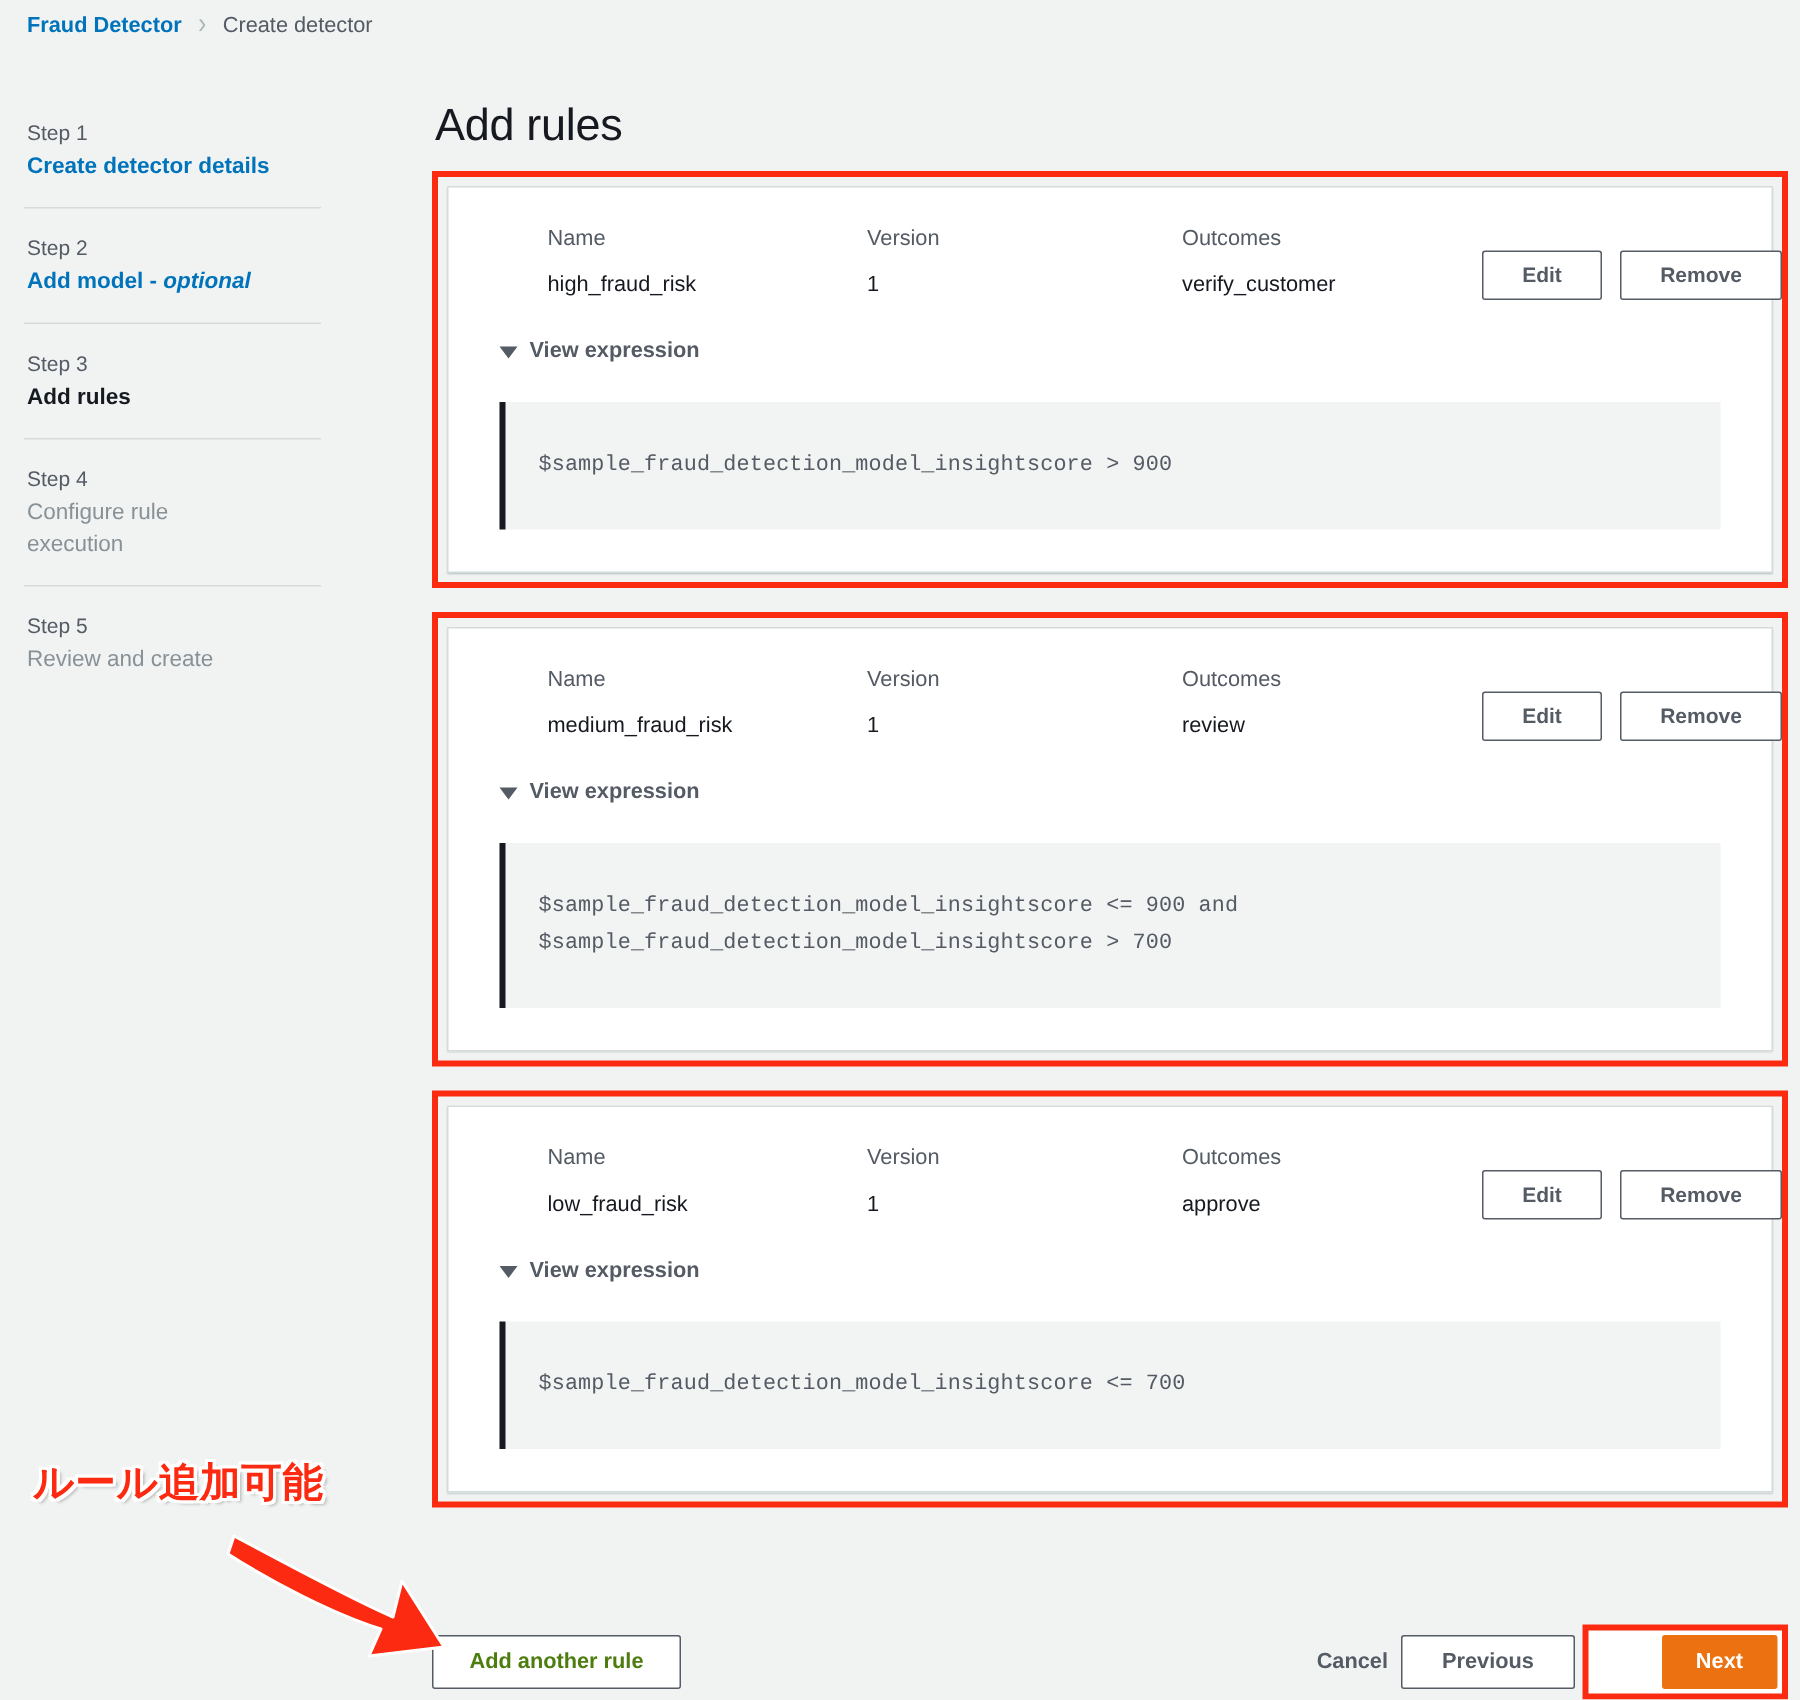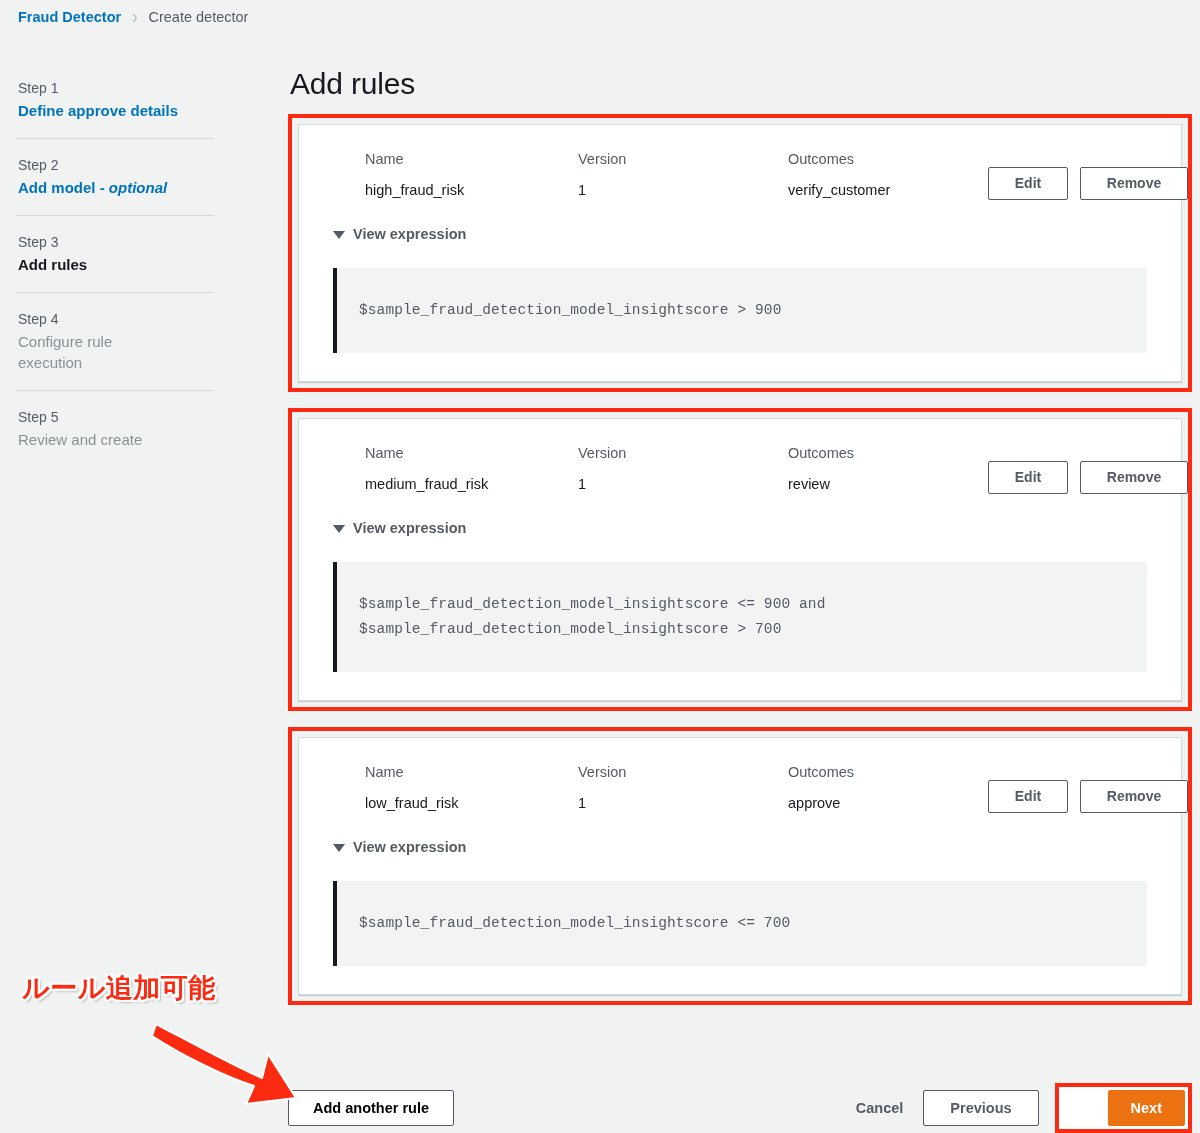--- a/index.html
+++ b/index.html
@@ -173,33 +173,33 @@
     left: 288px;
     top: 1083px;
     width: 904px;
     display: flex;
     align-items: center;
   }
   .btn-add {
     font-family: "Liberation Sans", sans-serif;
     font-size: 14.5px;
     font-weight: 700;
-    color: #000000;
+    color: #4d7c0f;
     background: #ffffff;
     border: 1px solid #545b64;
     border-radius: 2px;
     height: 36px;
     padding: 0 24px;
     cursor: pointer;
   }
   .footer-right {
     margin-left: auto;
     display: flex;
     align-items: center;
-    gap: 16px;
+    gap: 5px;
   }
   .btn-cancel {
     font-family: "Liberation Sans", sans-serif;
     font-size: 14.5px;
     font-weight: 700;
     color: #545b64;
     background: transparent;
     border: none;
     cursor: pointer;
     padding: 0 4px;
@@ -266,21 +266,21 @@
 <div class="breadcrumb">
   <span class="bc-link">Fraud Detector</span>
   <span class="bc-sep">›</span>
   <span class="bc-current">Create detector</span>
 </div>
 
 <nav class="sidebar">
 
   <div class="step">
     <div class="step-num">Step 1</div>
-    <div class="step-label link">Define approve details</div>
+    <div class="step-label link">Create detector details</div>
   </div>
   <div class="step-div"></div>
 
   <div class="step">
     <div class="step-num">Step 2</div>
     <div class="step-label link"><span>Add model - </span><span class="opt">optional</span></div>
   </div>
   <div class="step-div"></div>
 
   <div class="step">

